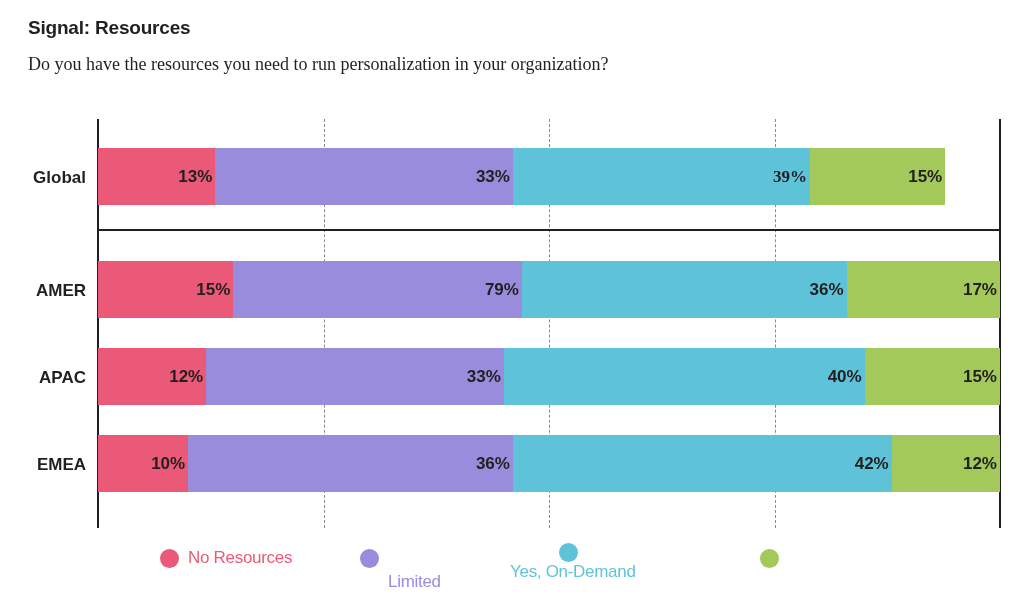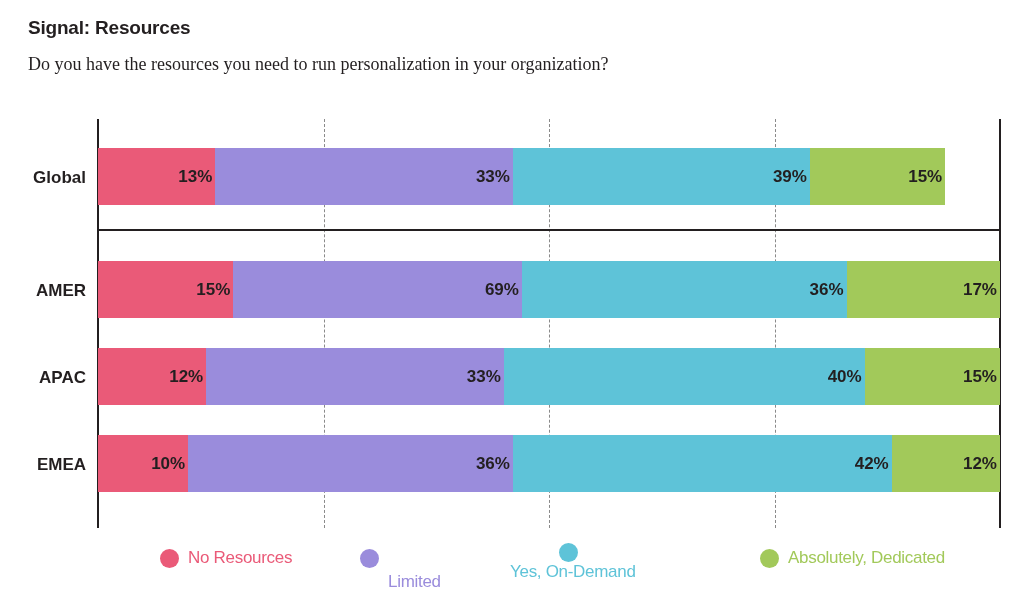--- a/index.html
+++ b/index.html
@@ -132,27 +132,27 @@
         <div class="gridline" style="left: 225.5px;"></div>
         <div class="gridline" style="left: 451px;"></div>
         <div class="gridline" style="left: 676.5px;"></div>
       </div>
     <div class="section-rule" style="top:110px;"></div>
     <div id="bars">
         <div class="bar-row" style="top: 29px; height: 57px;">
           <div class="rl" style="top: 19.5px;">Global</div>
           <div class="seg" style="width: 117.26px; background: rgb(234, 90, 120);">13%</div>
           <div class="seg" style="width: 297.66px; background: rgb(154, 140, 220);">33%</div>
-          <div class="seg" style="width: 297px; background: rgb(94, 195, 216);">39%</div>
+          <div class="seg" style="width: 297px; background: rgb(94, 195, 216); font-family: Liberation Serif, serif;">39%</div>
           <div class="seg" style="width: 135.3px; background: rgb(162, 201, 90);">15%</div>
         </div>
         <div class="bar-row" style="top: 142px; height: 57px;">
           <div class="rl" style="top: 19.5px;">AMER</div>
           <div class="seg" style="width: 135.3px; background: rgb(234, 90, 120);">15%</div>
-          <div class="seg" style="width: 288.64px; background: rgb(154, 140, 220);">69%</div>
+          <div class="seg" style="width: 288.64px; background: rgb(154, 140, 220);">79%</div>
           <div class="seg" style="width: 324.72px; background: rgb(94, 195, 216);">36%</div>
           <div class="seg" style="width: 153.34px; background: rgb(162, 201, 90);">17%</div>
         </div>
         <div class="bar-row" style="top: 229px; height: 57px;">
           <div class="rl" style="top: 19.5px;">APAC</div>
           <div class="seg" style="width: 108.24px; background: rgb(234, 90, 120);">12%</div>
           <div class="seg" style="width: 297.66px; background: rgb(154, 140, 220);">33%</div>
           <div class="seg" style="width: 360.8px; background: rgb(94, 195, 216);">40%</div>
           <div class="seg" style="width: 135.3px; background: rgb(162, 201, 90);">15%</div>
         </div>
@@ -174,17 +174,16 @@
       <div class="legend-item" style="left: 262px;">
         <span class="legend-dot" style="background: rgb(154, 140, 220);"></span>
         <span class="legend-text" style="color: rgb(154, 140, 220); margin-top: 48px;">Limited</span>
       </div>
       <div class="legend-item" style="left: 412px; flex-direction: column;">
         <span class="legend-dot" style="background: rgb(94, 195, 216);"></span>
         <span class="legend-text" style="color: rgb(94, 195, 216);">Yes, On-Demand</span>
       </div>
       <div class="legend-item" style="left: 662px;">
         <span class="legend-dot" style="background: rgb(162, 201, 90);"></span>
-        <span class="legend-text" style="color: rgb(162, 201, 90);">Absolutely, Dedicated</span>
       </div>
     </div>
 
 </div>
 
 </body></html>

